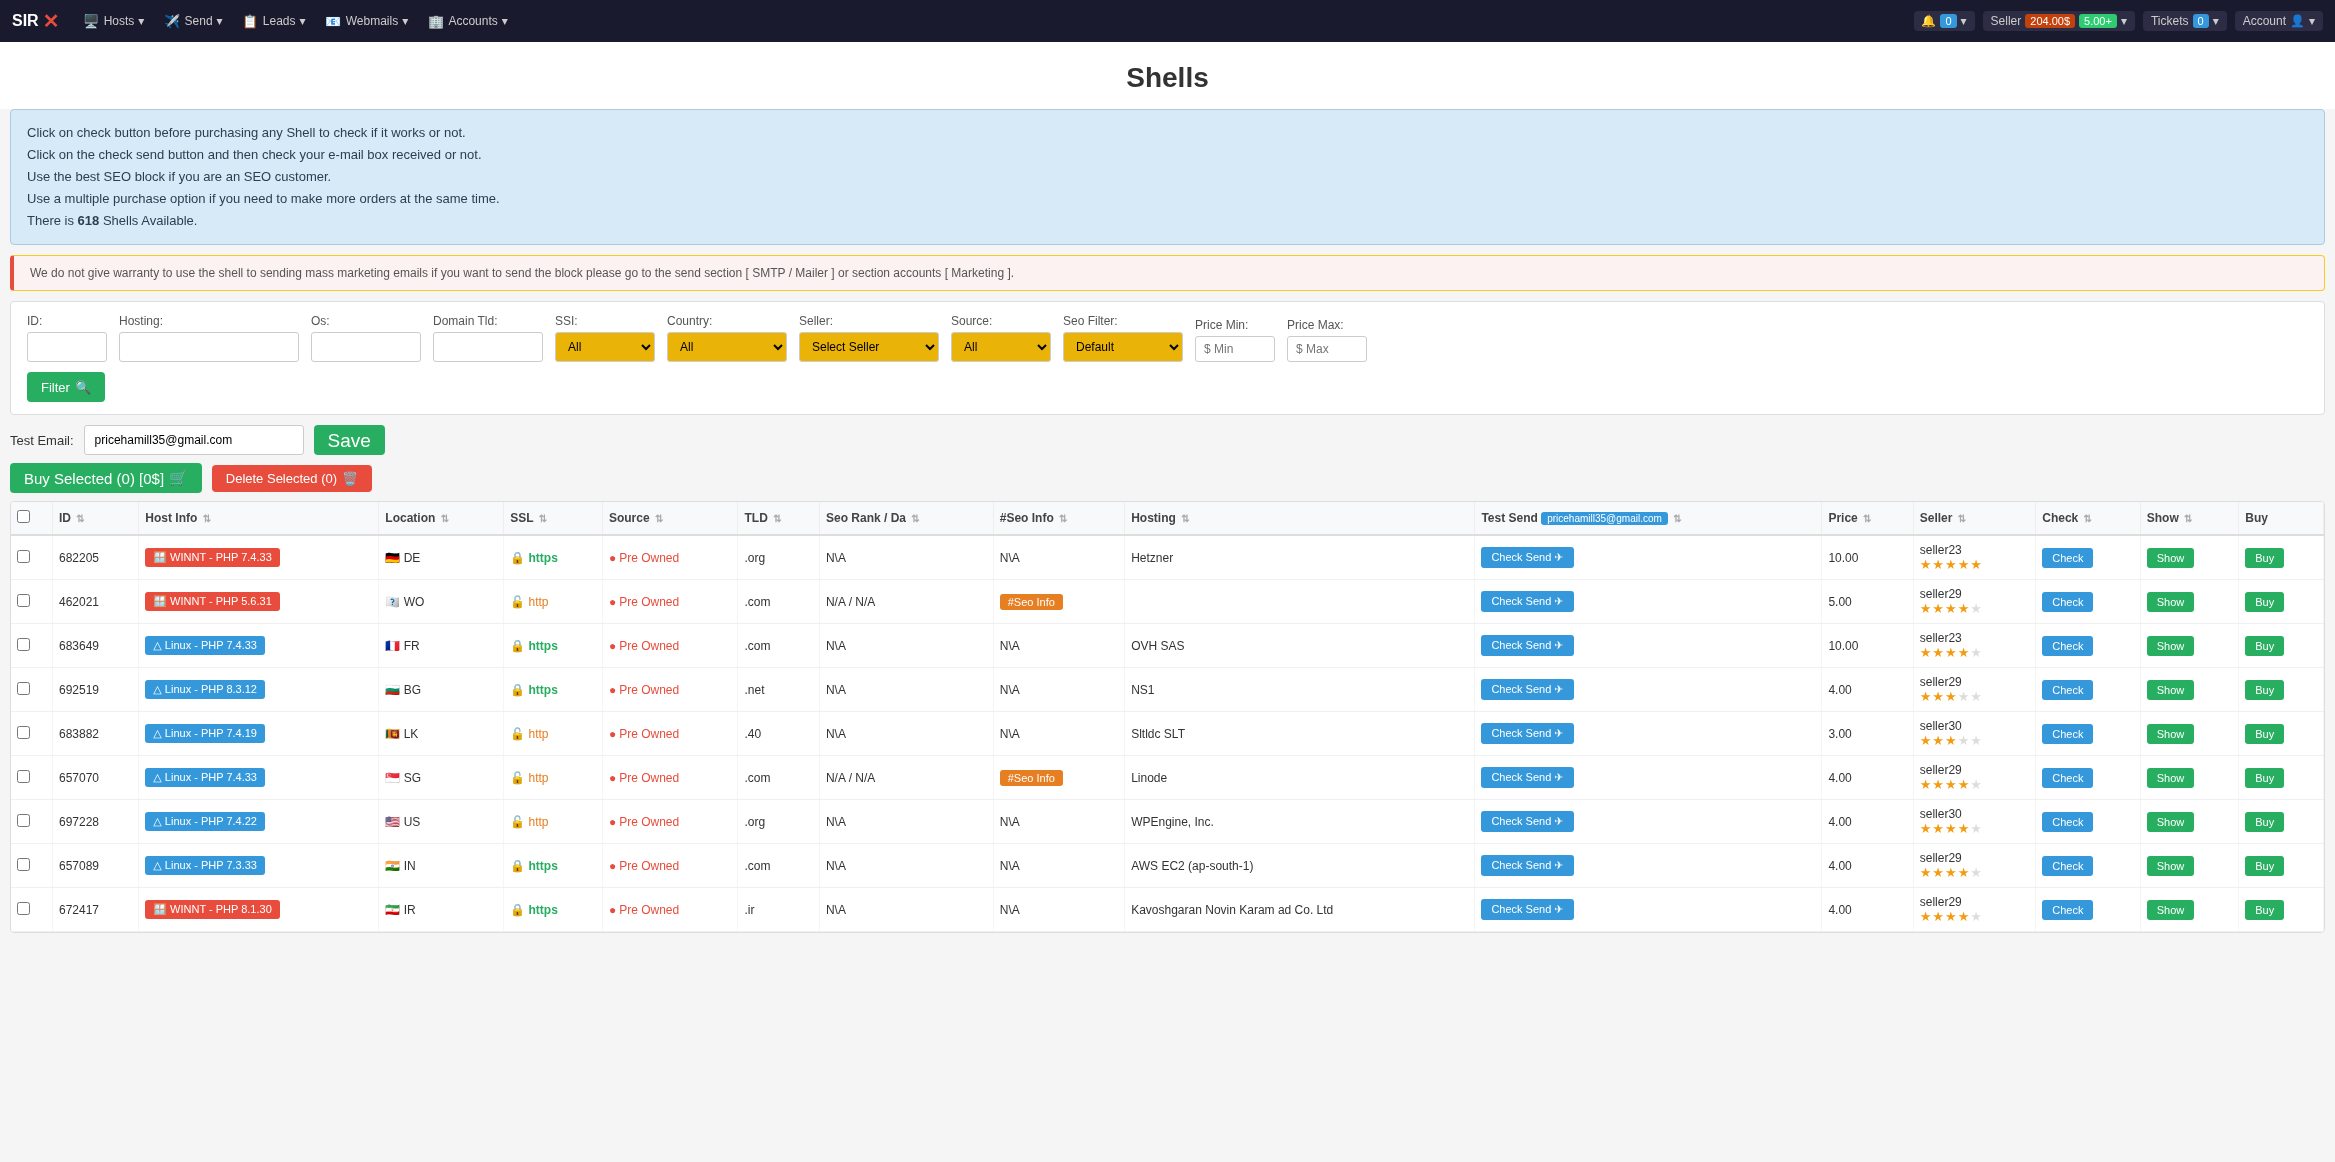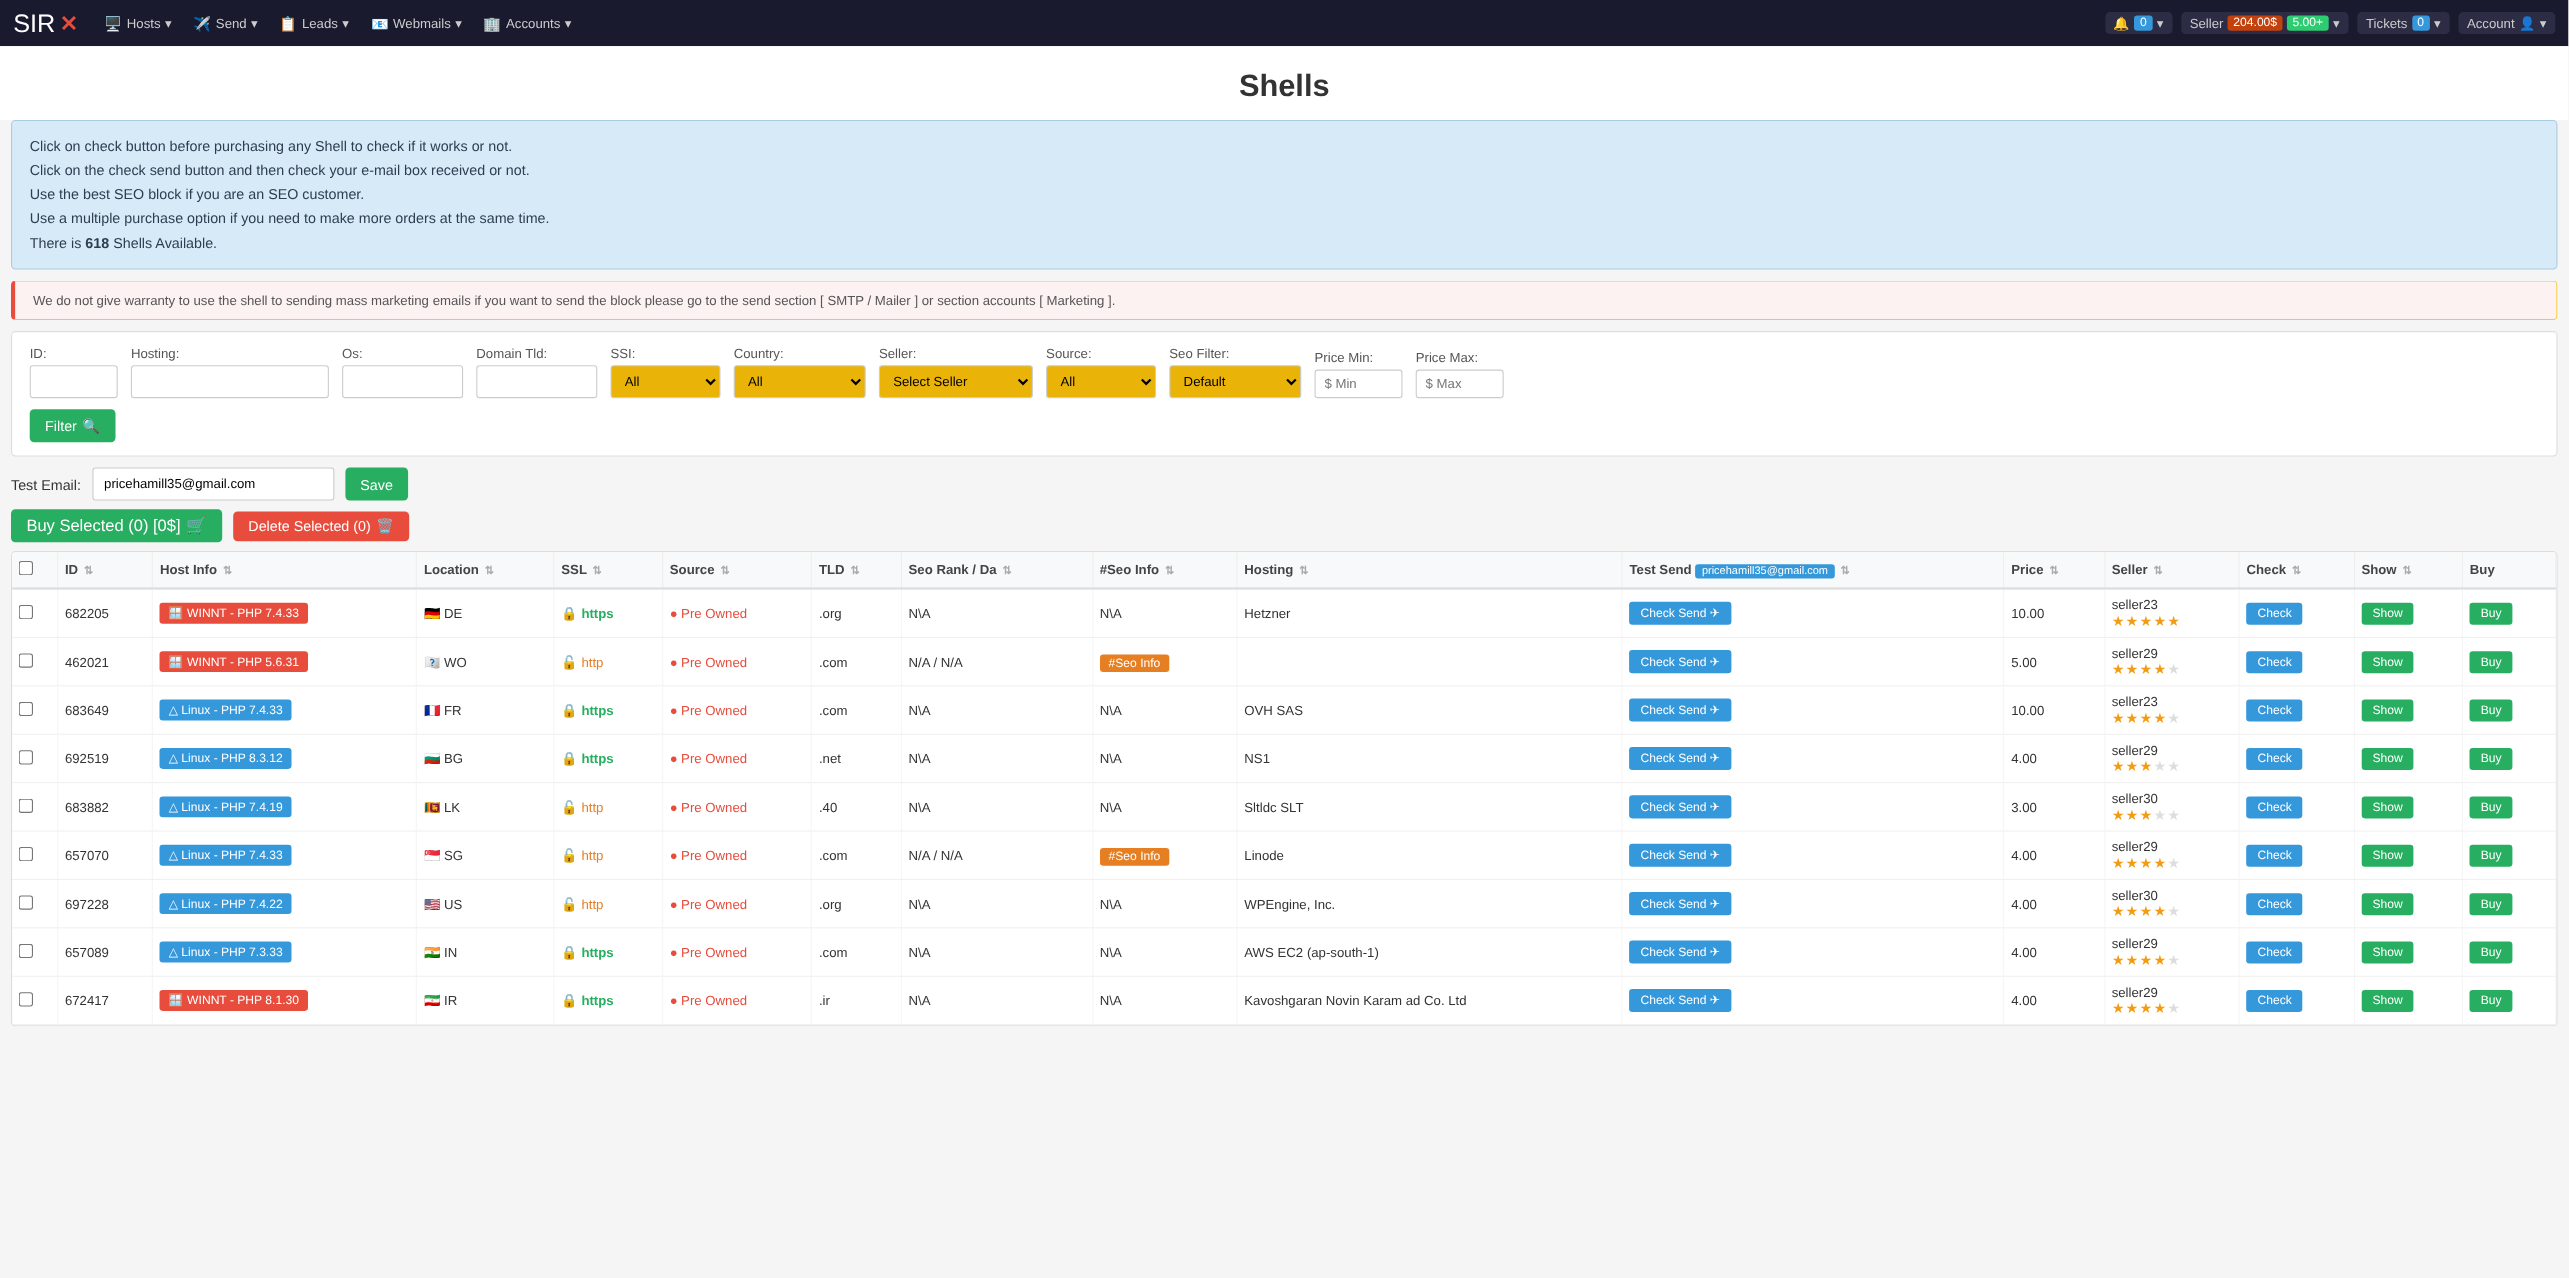--- a/index.html
+++ b/index.html
@@ -10,21 +10,21 @@
       background: #1a1a2e;
       color: #fff;
       display: flex;
       align-items: center;
       padding: 0 12px;
       height: 42px;
       justify-content: space-between;
     }
     .navbar-left { display: flex; align-items: center; gap: 16px; }
     .navbar-logo { display: flex; align-items: center; gap: 4px; }
-    .logo-text { color: #fff; font-weight: normal; font-size: 23px; }
+    .logo-text { color: #fff; font-weight: bold; font-size: 16px; }
     .logo-x { color: #e74c3c; font-weight: bold; font-size: 20px; }
     .nav-items { display: flex; align-items: center; gap: 4px; }
     .nav-item {
       color: #ccc;
       padding: 4px 8px;
       border-radius: 4px;
       cursor: pointer;
       display: flex;
       align-items: center;
       gap: 4px;
@@ -113,21 +113,21 @@
       display: flex; align-items: center; gap: 10px;
       margin: 10px 10px 6px;
     }
     .test-email-label { font-size: 13px; color: #333; }
     .test-email-input {
       border: 1px solid #ccc; border-radius: 3px; padding: 5px 10px;
       font-size: 12px; width: 220px; height: 30px;
     }
     .save-btn {
       background: #27ae60; color: #fff; border: none; border-radius: 4px;
-      padding: 5px 14px; cursor: pointer; font-size: 13px; height: 30px;
+      padding: 5px 14px; cursor: pointer; font-size: 19px; height: 30px;
     }
 
     
     .action-row {
       display: flex; align-items: center; gap: 10px;
       margin: 8px 10px 8px;
     }
     .buy-selected-btn {
       background: #27ae60; color: #fff; border: none; border-radius: 4px;
       padding: 6px 14px; cursor: pointer; font-size: 15px;

